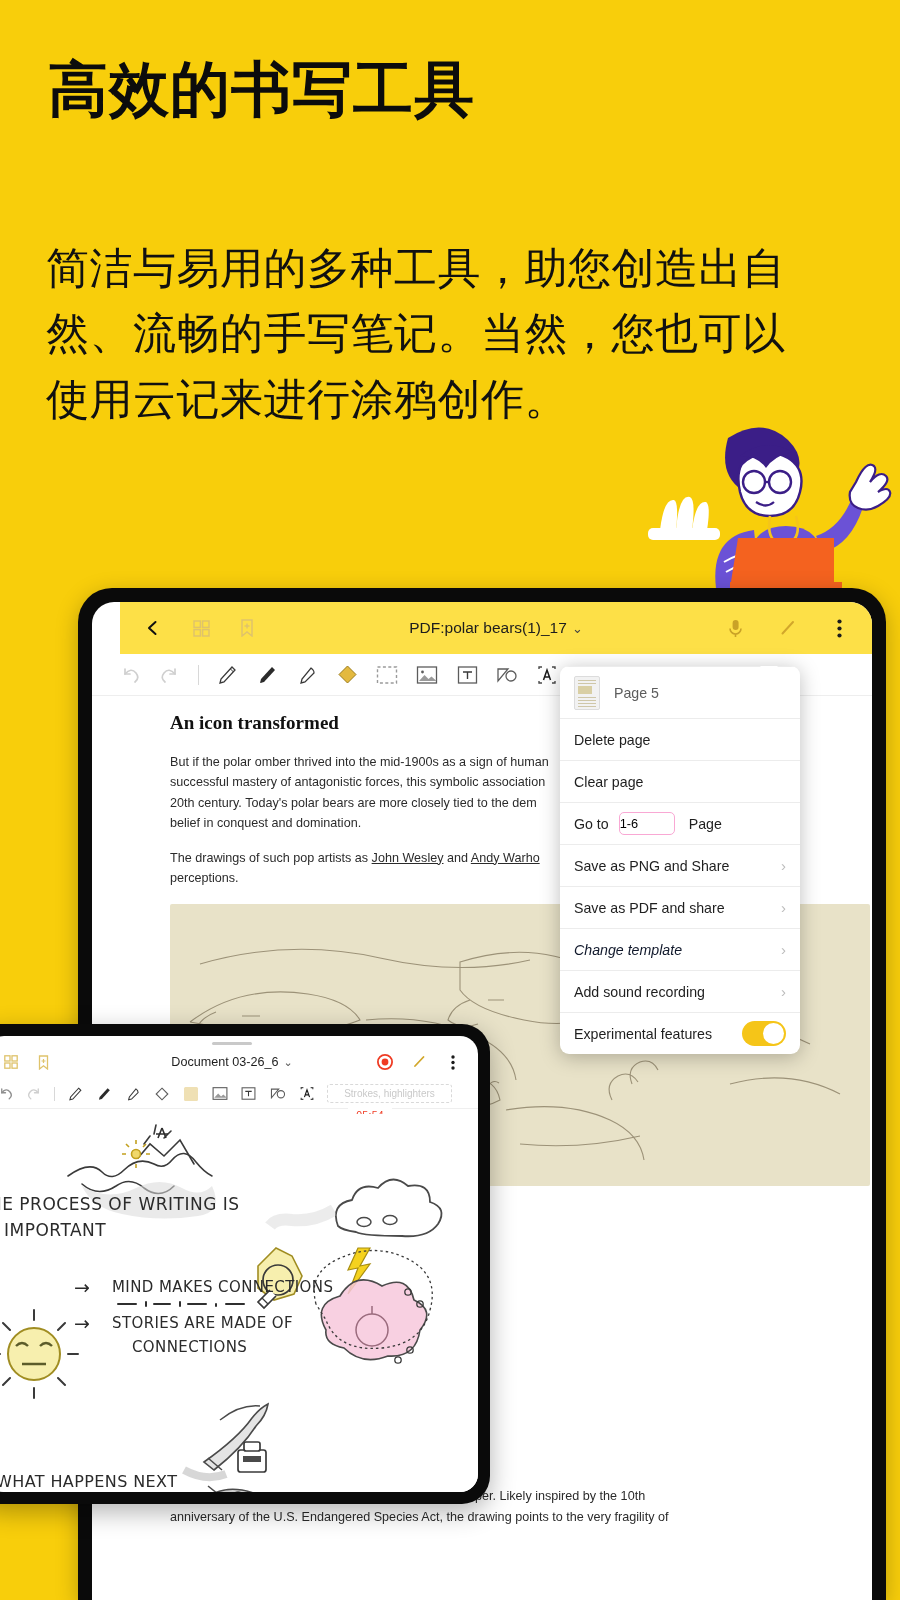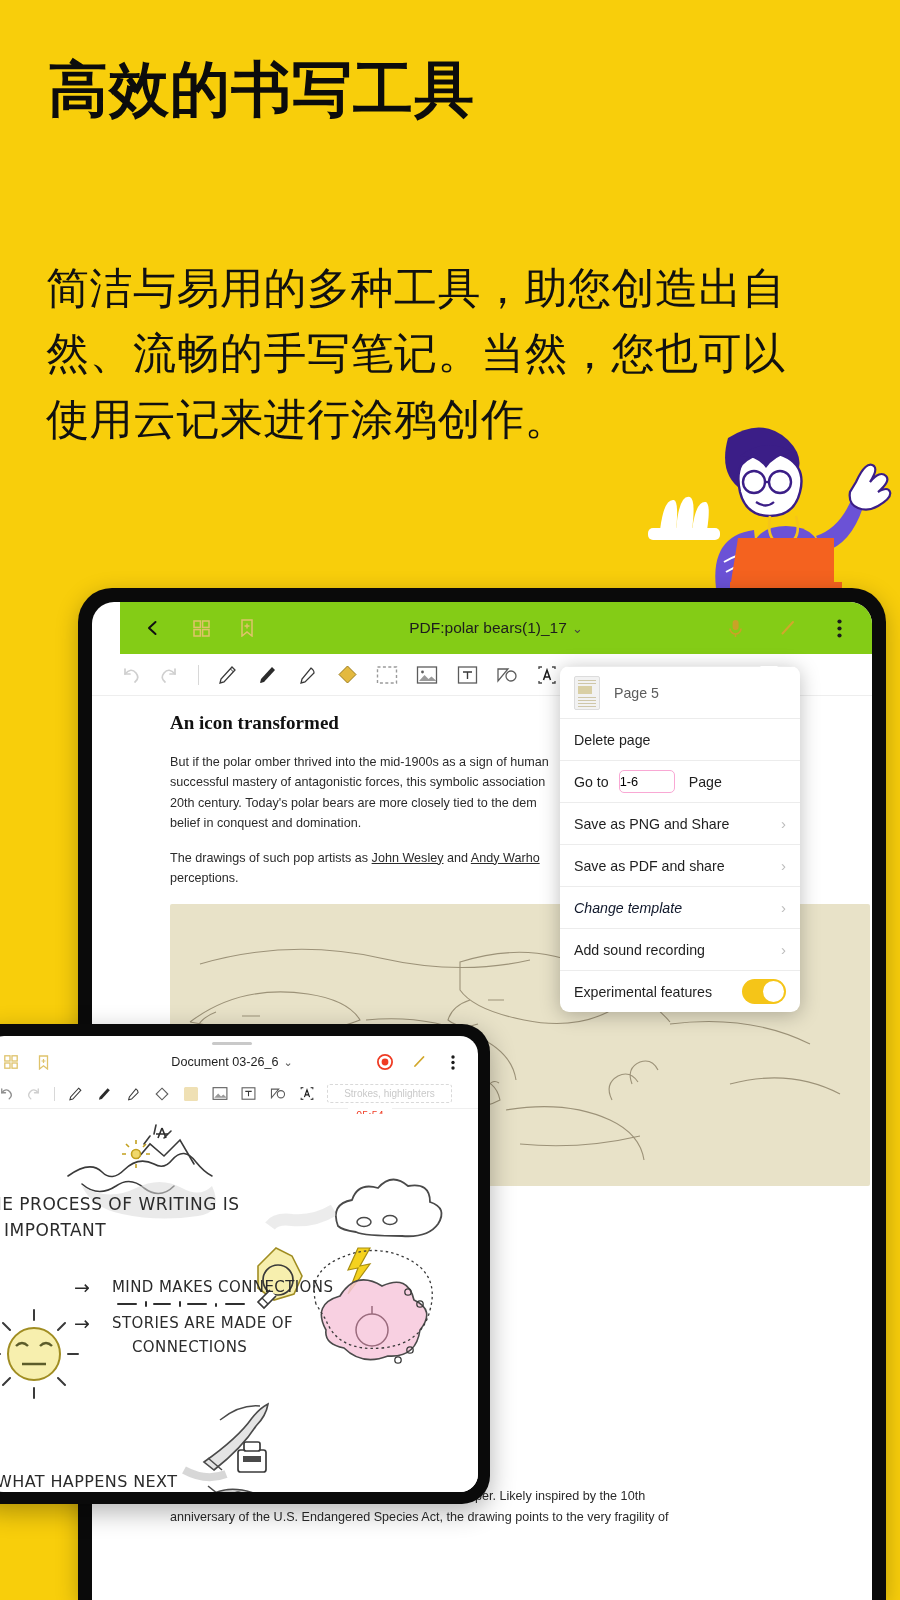--- a/index.html
+++ b/index.html
@@ -13,21 +13,21 @@
   
   .promo-title {
     position: absolute; left: 48px; top: 55px;
     font-size: 60px; font-weight: 700; color: #0c0c0c;
     letter-spacing: 1px; line-height: 1.15;
     white-space: nowrap;
   }
   .promo-body {
     position: absolute; left: 46px; top: 236px; width: 770px;
     font-size: 43px; font-weight: 400; color: #111;
-    line-height: 1.52; letter-spacing: 0.5px; margin-top: 20px;
+    line-height: 1.52; letter-spacing: 0.5px;
   }
 
   
   .illus { position: absolute; left: 620px; top: 420px; width: 280px; height: 170px; }
 
   
   .tablet1 {
     position: absolute; left: 78px; top: 588px;
     width: 808px; height: 1012px;
     background: #0a0a0a;
@@ -36,21 +36,21 @@
     box-shadow: 0 6px 22px rgba(0,0,0,0.25);
   }
   .t1-screen {
     width: 100%; height: 100%;
     background: #ffffff;
     border-radius: 22px 22px 0 0;
     overflow: hidden;
     position: relative;
   }
   .t1-appbar {
-    height: 52px; background: #84cc16;
+    height: 52px; background: #fde047;
     display: flex; align-items: center; padding: 0 18px;
     position: relative;
     margin-left: 28px;
   }
   .t1-appbar .ic { width: 30px; height: 30px; display:flex; align-items:center; justify-content:center; }
   .doc-title {
     position: absolute; left: 0; right: 0; text-align: center;
     font-size: 15.5px; color: #1d1d1d; pointer-events: none;
   }
   .doc-title .chev { color:#444; font-size: 13px; margin-left: 5px; }
@@ -357,20 +357,23 @@
         <i style="top:23px"></i>
         <i style="top:26px"></i>
         <i style="top:29px"></i>
     </div>
     <span class="lbl head-lbl">Page 5</span>
   </div>
 
   <div class="menu-row">
     <span class="lbl">Delete page</span>
   </div>
+  <div class="menu-row">
+    <span class="lbl">Clear page</span>
+  </div>
 
   <div class="menu-row">
     <span>Go to</span>
     <span class="goto-field">1-6</span>
     <span>Page</span>
   </div>
 
   <div class="menu-row">
     <span class="lbl">Save as PNG and Share</span>
     <span class="chevr">›</span>

